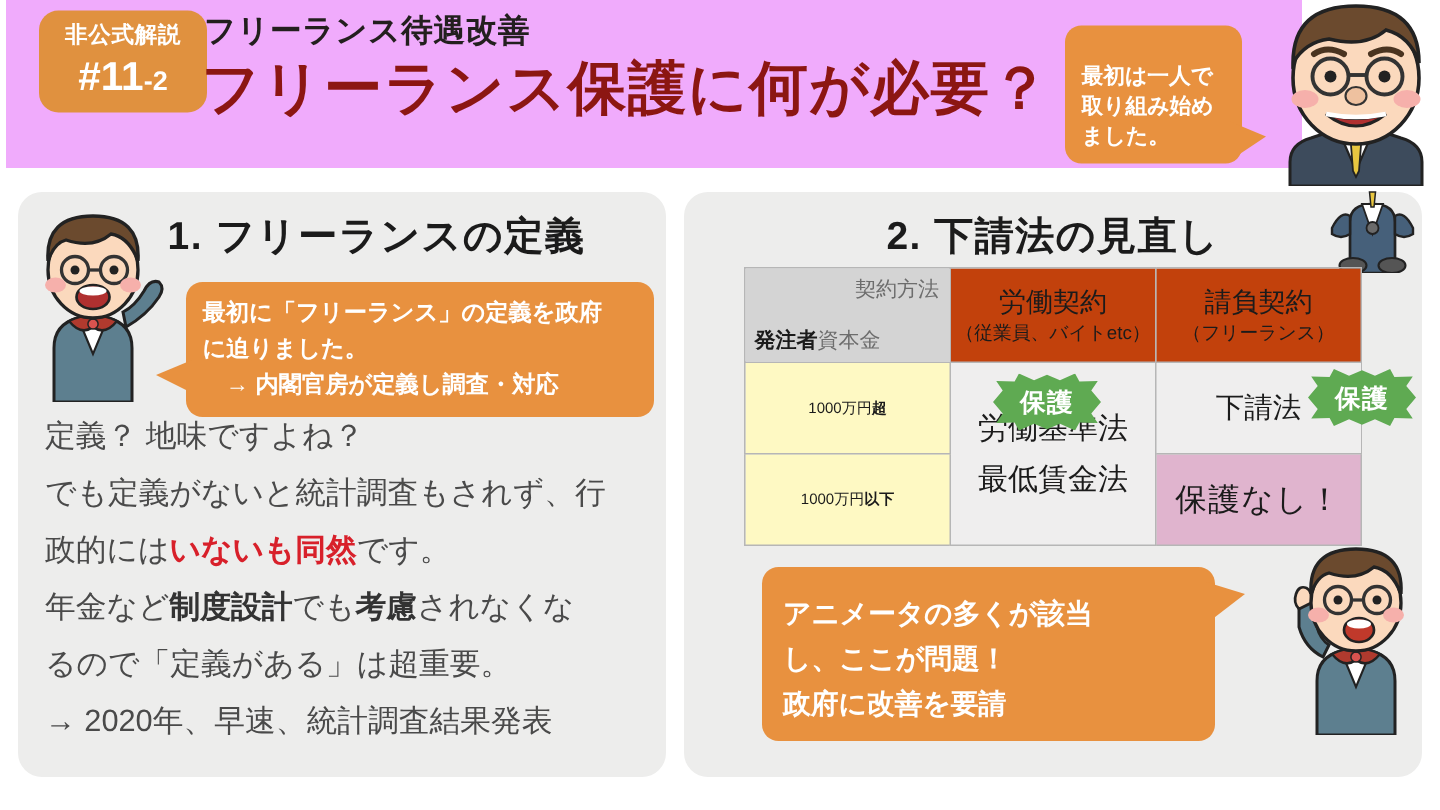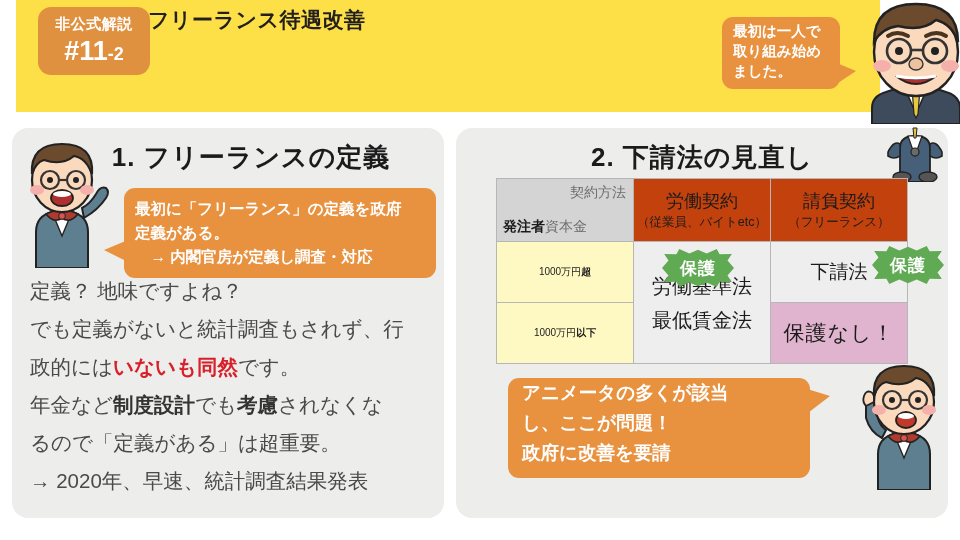--- a/index.html
+++ b/index.html
@@ -1,52 +1,52 @@
 <!DOCTYPE html>
 <html><head>
 <meta charset="utf-8">
 <style>
   html,body{margin:0;padding:0;background:#fff;}
   body{width:960px;height:540px;overflow:hidden;
        font-family:"Liberation Sans","DejaVu Sans",sans-serif;}
   #slide{position:relative;width:960px;height:540px;background:#ffffff;}
 
   
-  .header{position:absolute;left:16px;top:0;width:864px;height:112px;
-          background:#fde047;}
+  .header{position:absolute;left:4px;top:0;width:864px;height:112px;
+          background:#f0abfc;}
   .badge{position:absolute;left:22px;top:7px;width:112px;height:68px;
          background:#e0913f;border-radius:13px;color:#fff;text-align:center;}
   .badge-sub{font-size:15px;font-weight:bold;line-height:24px;padding-top:5px;
              letter-spacing:.5px;}
   .badge-num{font-size:27px;font-weight:bold;line-height:30px;}
   .badge-num .suffix{font-size:18px;}
   .head-kicker{position:absolute;left:132px;top:6px;font-size:21px;
                font-weight:bold;color:#231f1e;letter-spacing:.5px;}
   .head-title{position:absolute;left:130px;top:32px;font-size:39px;
               font-weight:bold;color:#8c1612;letter-spacing:1px;
               white-space:nowrap;}
 
   
   .bub{position:absolute;background:#e8913f;color:#fff;font-weight:bold;
        border-radius:11px;box-sizing:border-box;}
   .bub .tail{position:absolute;width:0;height:0;}
 
-  .bub-head{left:706px;top:17px;width:118px;padding:4px 10px 8px 11px;
+  .bub-head{left:706px;top:17px;width:118px;padding:24px 10px 8px 11px;
             font-size:14.5px;line-height:20px;}
   .bub-head .tail{right:-16px;bottom:2px;
         border-top:10px solid transparent;border-bottom:16px solid transparent;
         border-left:24px solid #e8913f;}
 
   .bub-left{left:124px;top:188px;width:312px;padding:9px 10px 9px 11px;
             font-size:15.5px;line-height:24px;}
   .bub-left .tail{left:-20px;bottom:16px;
         border-top:10px solid transparent;border-bottom:12px solid transparent;
         border-right:24px solid #e8913f;}
 
-  .bub-right{left:508px;top:378px;width:302px;padding:0 12px 10px 14px;
+  .bub-right{left:508px;top:378px;width:302px;padding:16px 12px 10px 14px;
              font-size:18.5px;line-height:30px;}
   .bub-right .tail{right:-20px;top:10px;
         border-top:8px solid transparent;border-bottom:20px solid transparent;
         border-left:26px solid #e8913f;}
 
   
   .panel{position:absolute;background:#ededec;border-radius:16px;}
   #panel-left{left:12px;top:128px;width:432px;height:390px;}
   #panel-right{left:456px;top:128px;width:492px;height:390px;}
   .panel-title{position:absolute;width:100%;text-align:center;top:12px;
@@ -105,20 +105,21 @@
 <div id="slide">
 
   <div class="header">
     <div class="badge">
       <div class="badge-sub">非公式解説</div>
       <div class="badge-num">
         <span>#11</span><span class="suffix">-2</span>
       </div>
     </div>
     <div class="head-kicker">フリーランス待遇改善</div>
+    <div class="head-title">フリーランス保護に何が必要？</div>
 
     <div class="bub bub-head">
       <div>最初は一人で</div>
       <div>取り組み始め</div>
       <div>ました。</div>
       <span class="tail"></span>
     </div>
 
     <svg class="char" id="char-head" viewBox="0 0 128 128">
       <path d="M20 128 L20 112 Q20 100 34 96 L52 90 L76 90 L94 96 Q108 100 108 112 L108 128 Z" fill="#3d4b5c" stroke="#222" stroke-width="2"></path>
@@ -159,21 +160,21 @@
     <circle cx="44" cy="40" r="3" fill="#222"></circle>
     <circle cx="70" cy="40" r="3" fill="#222"></circle>
     <ellipse cx="31" cy="50" rx="7" ry="5" fill="#f6b0ab"></ellipse>
     <ellipse cx="81" cy="50" rx="7" ry="5" fill="#f6b0ab"></ellipse>
     <ellipse cx="56" cy="58" rx="11" ry="8" fill="#b03030" stroke="#222" stroke-width="1.8"></ellipse>
     <ellipse cx="56" cy="54" rx="9" ry="3" fill="#fff"></ellipse>
   </svg>
 
   <div class="bub bub-left">
     <div>最初に「フリーランス」の定義を政府</div>
-    <div>定義がある。</div>
+    <div>に迫りました。</div>
     <div>　→ 内閣官房が定義し調査・対応</div>
     <span class="tail"></span>
   </div>
 
   <div class="body-text">
     <div>定義？ 地味ですよね？</div>
     <div>でも定義がないと統計調査もされず、行</div>
     <div><span>政的には</span><span class="hl">いないも同然</span><span>です。</span></div>
     <div><span>年金など</span><span class="bd">制度設計</span><span>でも</span><span class="bd">考慮</span><span>されなくな</span></div>
     <div>るので「定義がある」は超重要。</div>

